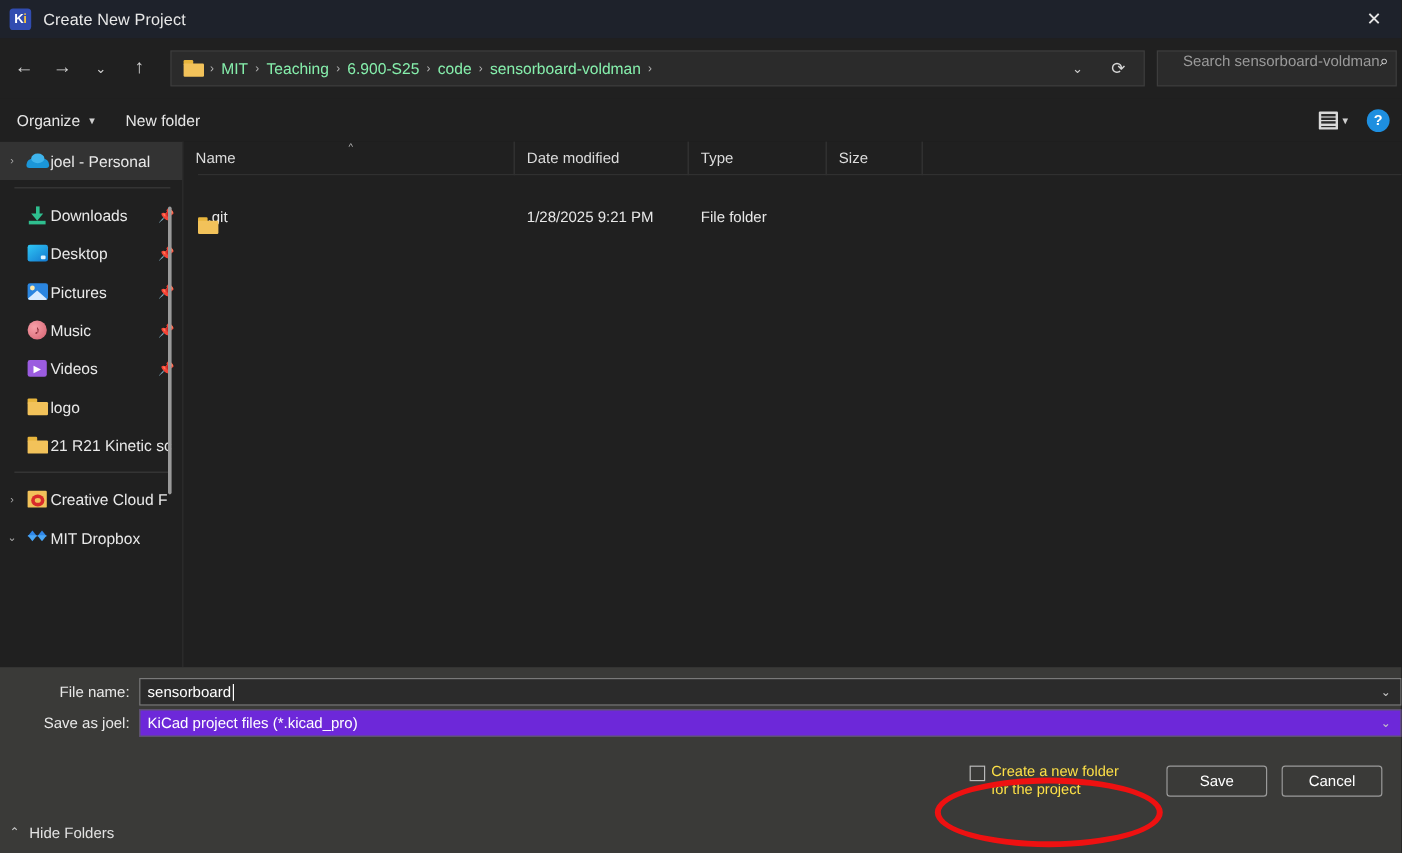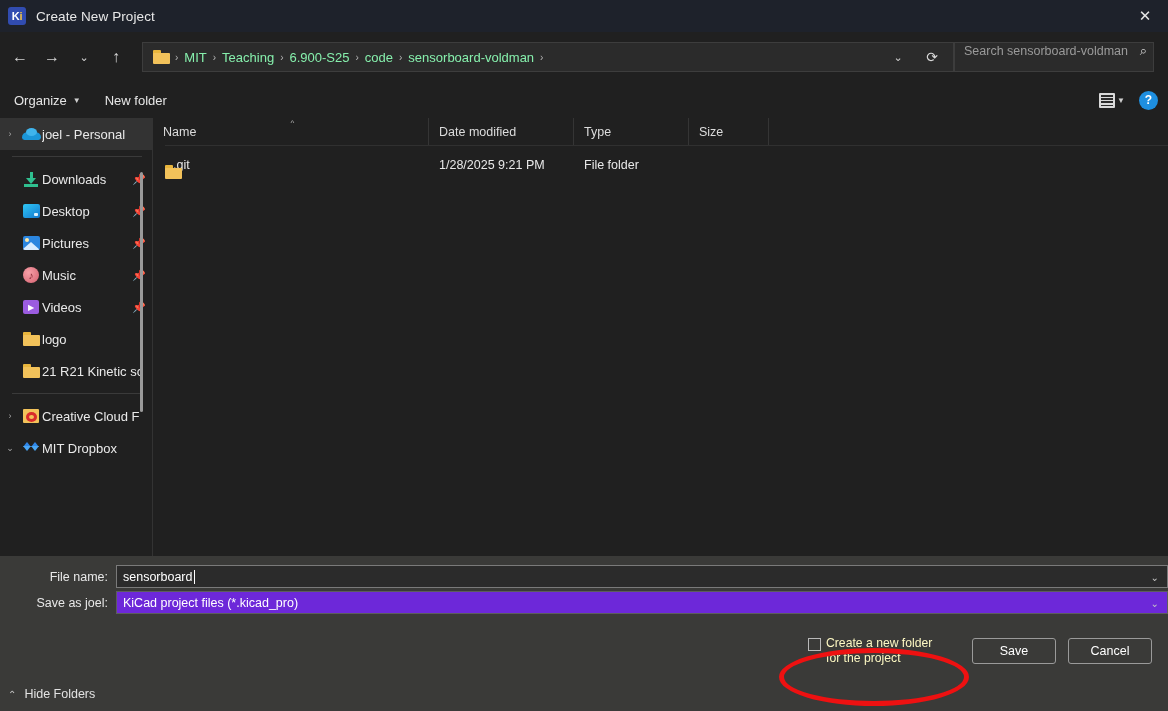--- a/index.html
+++ b/index.html
@@ -68,22 +68,22 @@
 
   .crumb-drop {
     width: 34px; height: 30px; display: flex; align-items: center; justify-content: center;
     color: #cfcfcf; font-size: 11px; cursor: pointer; flex: none; margin-left: auto;
   }
   .refresh-btn {
     width: 34px; height: 30px; display: flex; align-items: center; justify-content: center;
     color: #d8d8d8; font-size: 14px; cursor: pointer; flex: none;
   }
   .searchbox {
-    width: 200px; height: 30px; border: 1px solid #3d3d3d;
-    background: #2b2b2b; display: flex; align-items: center; padding: 0 6px 13px 9px;
+    margin-left: 10px; width: 200px; height: 30px; border: 1px solid #3d3d3d;
+    background: #2b2b2b; display: flex; align-items: center; padding: 0 6px 13px 9px; text-align: right;
   }
   .searchbox .ph { color: #9a9a9a; font-size: 12.5px; flex: 1; white-space: nowrap; overflow: hidden; }
   .searchbox .mag { color: #d8d8d8; font-size: 13px; }
 
   
   .toolbar {
     position: absolute; top: 82px; left: 0; width: 1168px; height: 36px;
     background: #202020; display: flex; align-items: center;
   }
   .tb-item {
@@ -173,21 +173,21 @@
     color: #dcdcdc; font-size: 12.5px; height: 28px; display: flex; align-items: center;
     padding-left: 10px; border-right: 1px solid #353535; cursor: pointer; position: relative;
   }
   .col .sortcaret { position: absolute; left: 50%; top: 0px; font-size: 8px; color: #bdbdbd; }
   .col-name { width: 276px; }
   .col-date { width: 145px; }
   .col-type { width: 115px; }
   .col-size { width: 80px; }
   .head-underline { position: absolute; left: 12px; right: 0; bottom: 0; height: 1px; background: #303030; }
 
-  .file-row { display: flex; align-items: center; height: 30px; margin-top: 4px; cursor: pointer; }
+  .file-row { display: flex; align-items: center; height: 30px; margin-top: 20px; cursor: pointer; }
   .file-row .cell { font-size: 12.5px; color: #e8e8e8; display: flex; align-items: center; }
   .cell-name { width: 276px; padding-left: 12px; gap: 8px; }
   .cell-date { width: 145px; padding-left: 10px; }
   .cell-type { width: 115px; padding-left: 10px; }
   .cell-size { width: 80px; padding-left: 10px; }
 
   
   .bottom { position: absolute; left: 0; top: 556px; width: 1168px; height: 155px; background: #3a3a38; }
   .form-row { display: flex; align-items: center; height: 25px; margin-top: 8px; }
   .form-row.second { margin-top: 1px; }
@@ -211,21 +211,21 @@
     display: flex; align-items: center; justify-content: flex-end; padding-right: 16px; gap: 12px;
   }
   .newfolder-check {
     display: flex; align-items: flex-start; gap: 5px; width: 140px; margin-right: 12px;
   }
   .checkbox {
     width: 13px; height: 13px; border: 1px solid #b9b9b9; background: #3a3a38;
     margin-top: 2px; flex: none; cursor: pointer;
   }
   .newfolder-label {
-    color: #fef9c3; font-size: 12.2px; line-height: 15px; cursor: pointer;
+    color: #fde047; font-size: 12.2px; line-height: 15px; cursor: pointer;
   }
   .btn {
     width: 84px; height: 26px; border: 1px solid #9a9a9a; background: #3a3a38;
     color: #ffffff; font-size: 12.5px; border-radius: 3px;
     display: flex; align-items: center; justify-content: center; cursor: pointer;
   }
   .hide-folders {
     position: absolute; left: 8px; bottom: 10px; display: flex; align-items: center; gap: 8px;
     color: #e2e2e2; font-size: 12.5px; cursor: pointer;
   }

